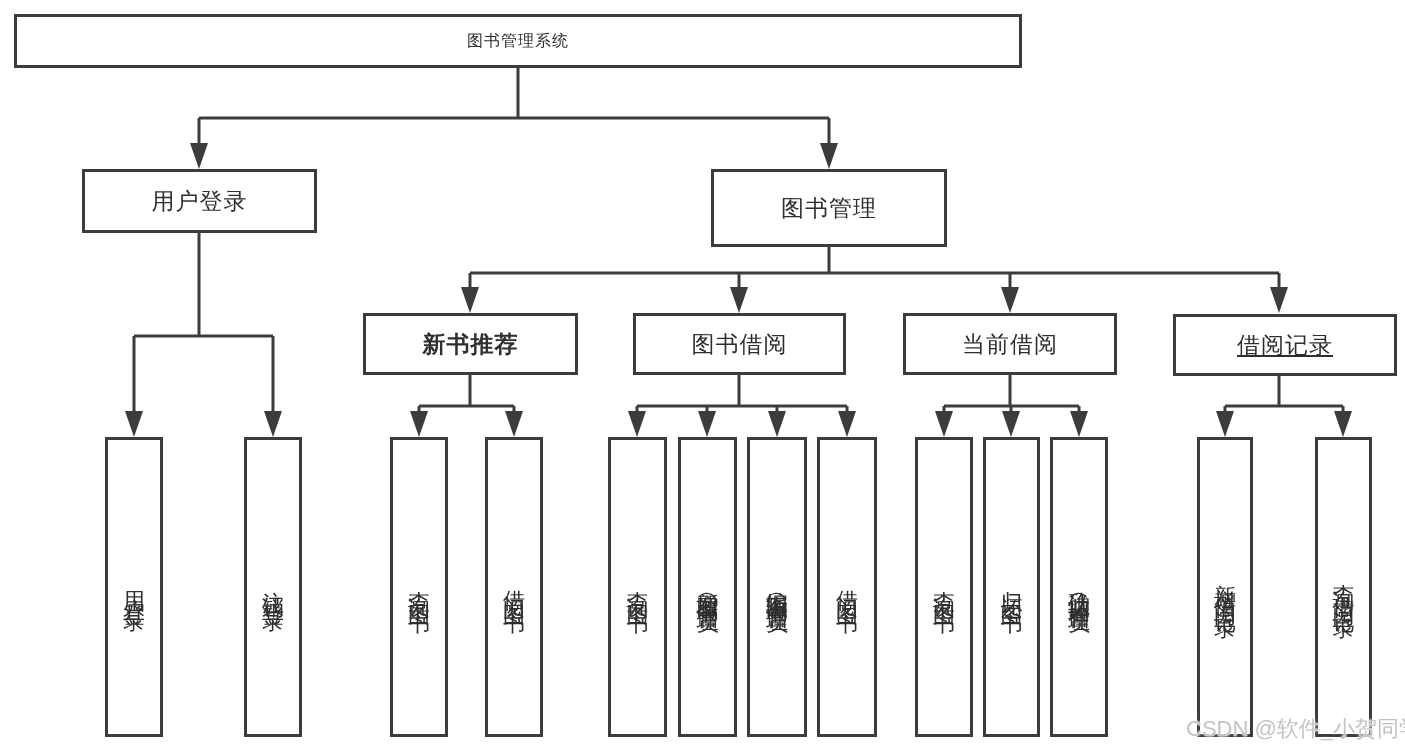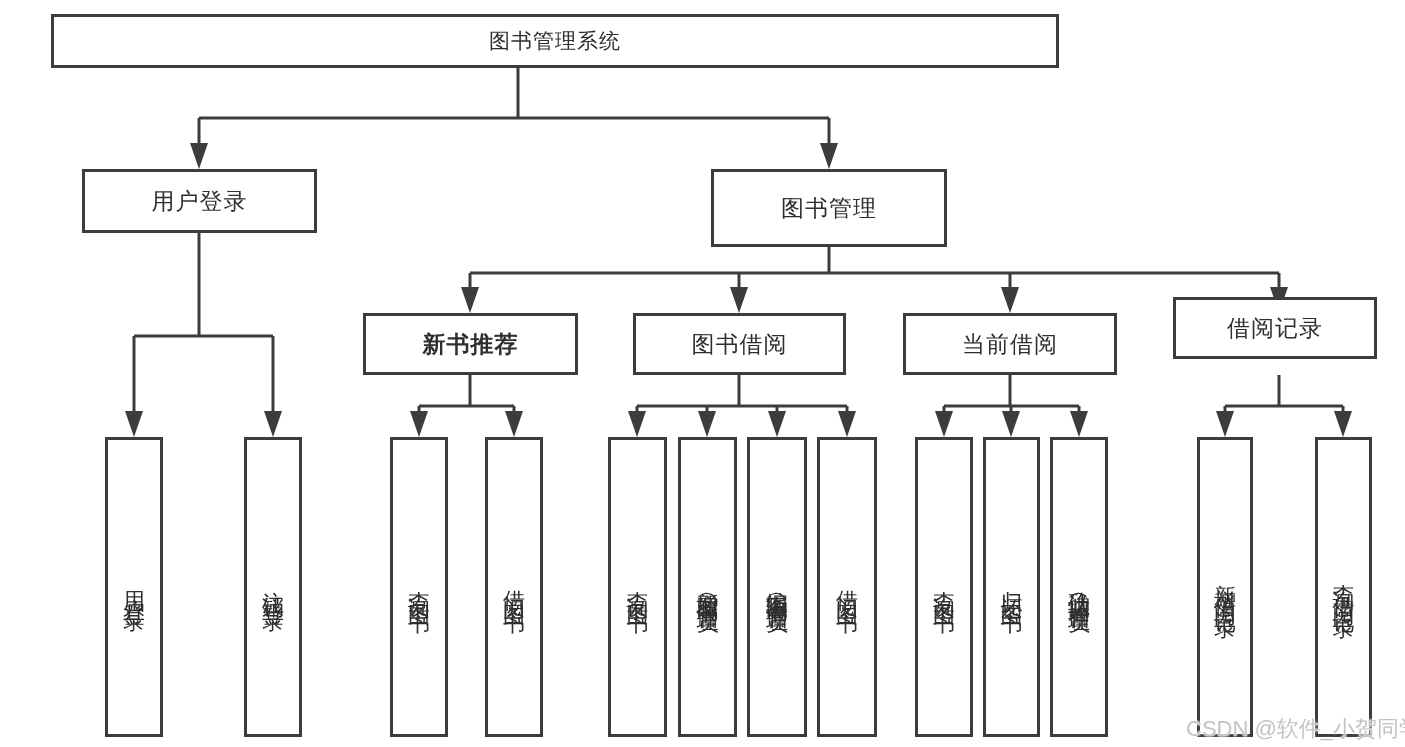--- a/index.html
+++ b/index.html
@@ -20,21 +20,21 @@
     position: absolute;
     box-sizing: border-box;
     background: #ffffff;
     border: 3px solid #3c3c3c;
     display: flex;
     align-items: center;
     justify-content: center;
     color: #2e2e2e;
   }
   .hdr { font-size: 23px; letter-spacing: 1px; font-weight: 500; }
-  .root-box { font-size: 21px; margin-left: 37px; }
+  .root-box { font-size: 16px; }
   .leaf { }
   .vtext {
     writing-mode: vertical-rl;
     font-size: 22px;
     letter-spacing: 7px;
     line-height: 1.0;
     font-weight: 500;
     color: #2e2e2e;
     white-space: nowrap;
   }
@@ -107,21 +107,21 @@
   </svg>
 
   <div class="box hdr root-box" style="left:14px; top:14px; width:1008px; height:54px;">图书管理系统</div>
 
   <div class="box hdr" style="left:82px; top:169px; width:235px; height:64px;">用户登录</div>
   <div class="box hdr" style="left:711px; top:169px; width:236px; height:78px;">图书管理</div>
 
   <div class="box hdr" style="left:363px; top:313px; width:215px; height:62px;font-weight:bold;">新书推荐</div>
   <div class="box hdr" style="left:633px; top:313px; width:213px; height:62px;">图书借阅</div>
   <div class="box hdr" style="left:903px; top:313px; width:214px; height:62px;">当前借阅</div>
-  <div class="box hdr" style="left:1173px; top:297px; width:204px; height:62px;">借阅记录</div>
+  <div class="box hdr" style="left:1173px; top:314px; width:224px; height:62px;text-decoration:underline;">借阅记录</div>
 
   <div class="box leaf" style="left:105px; top:437px; width:58px; height:300px;">
     <span class="vtext">用户登录</span>
   </div>
   <div class="box leaf" style="left:244px; top:437px; width:58px; height:300px;">
     <span class="vtext">注销登录</span>
   </div>
 
   <div class="box leaf" style="left:390px; top:437px; width:58px; height:300px;">
     <span class="vtext">查询图书</span>

